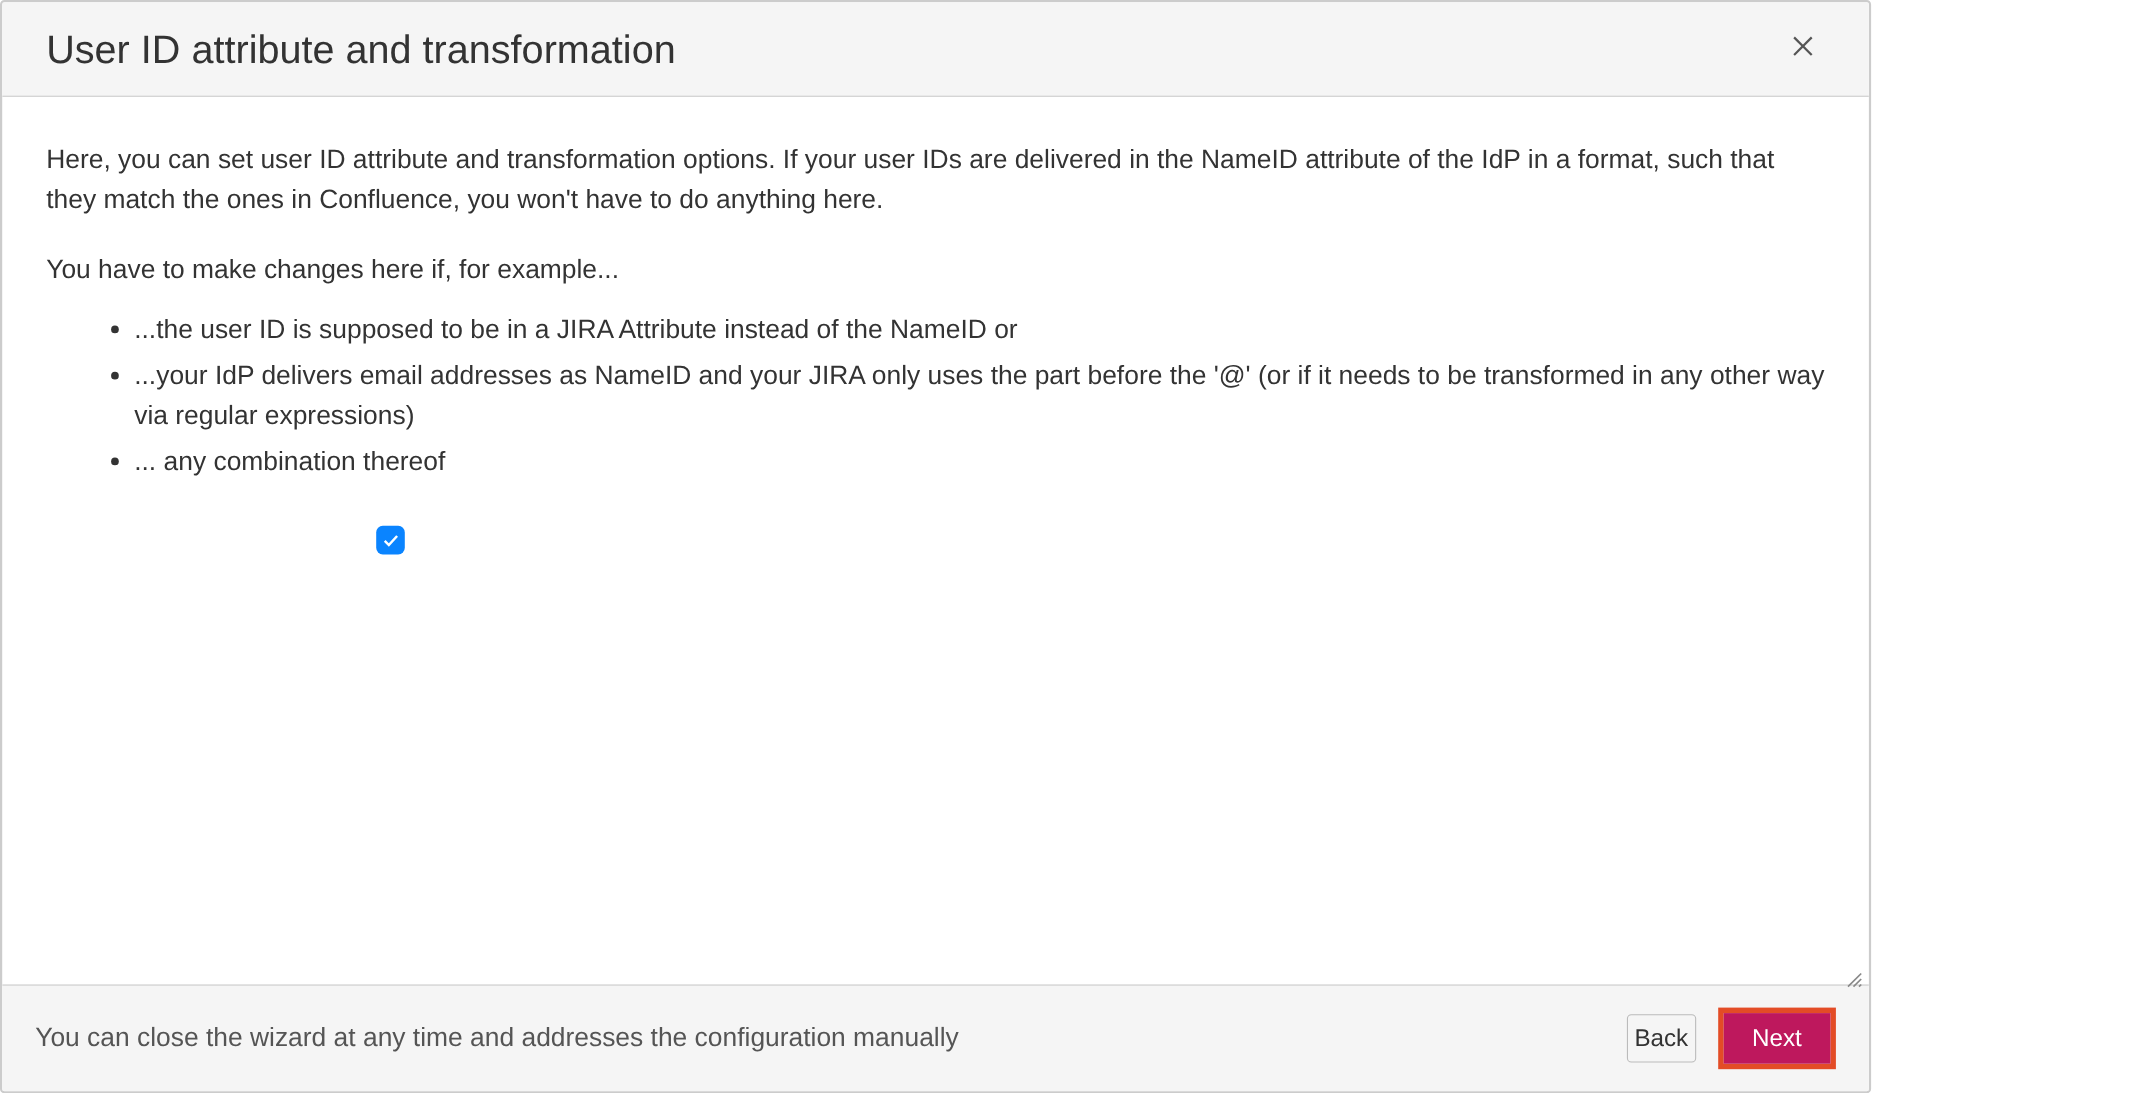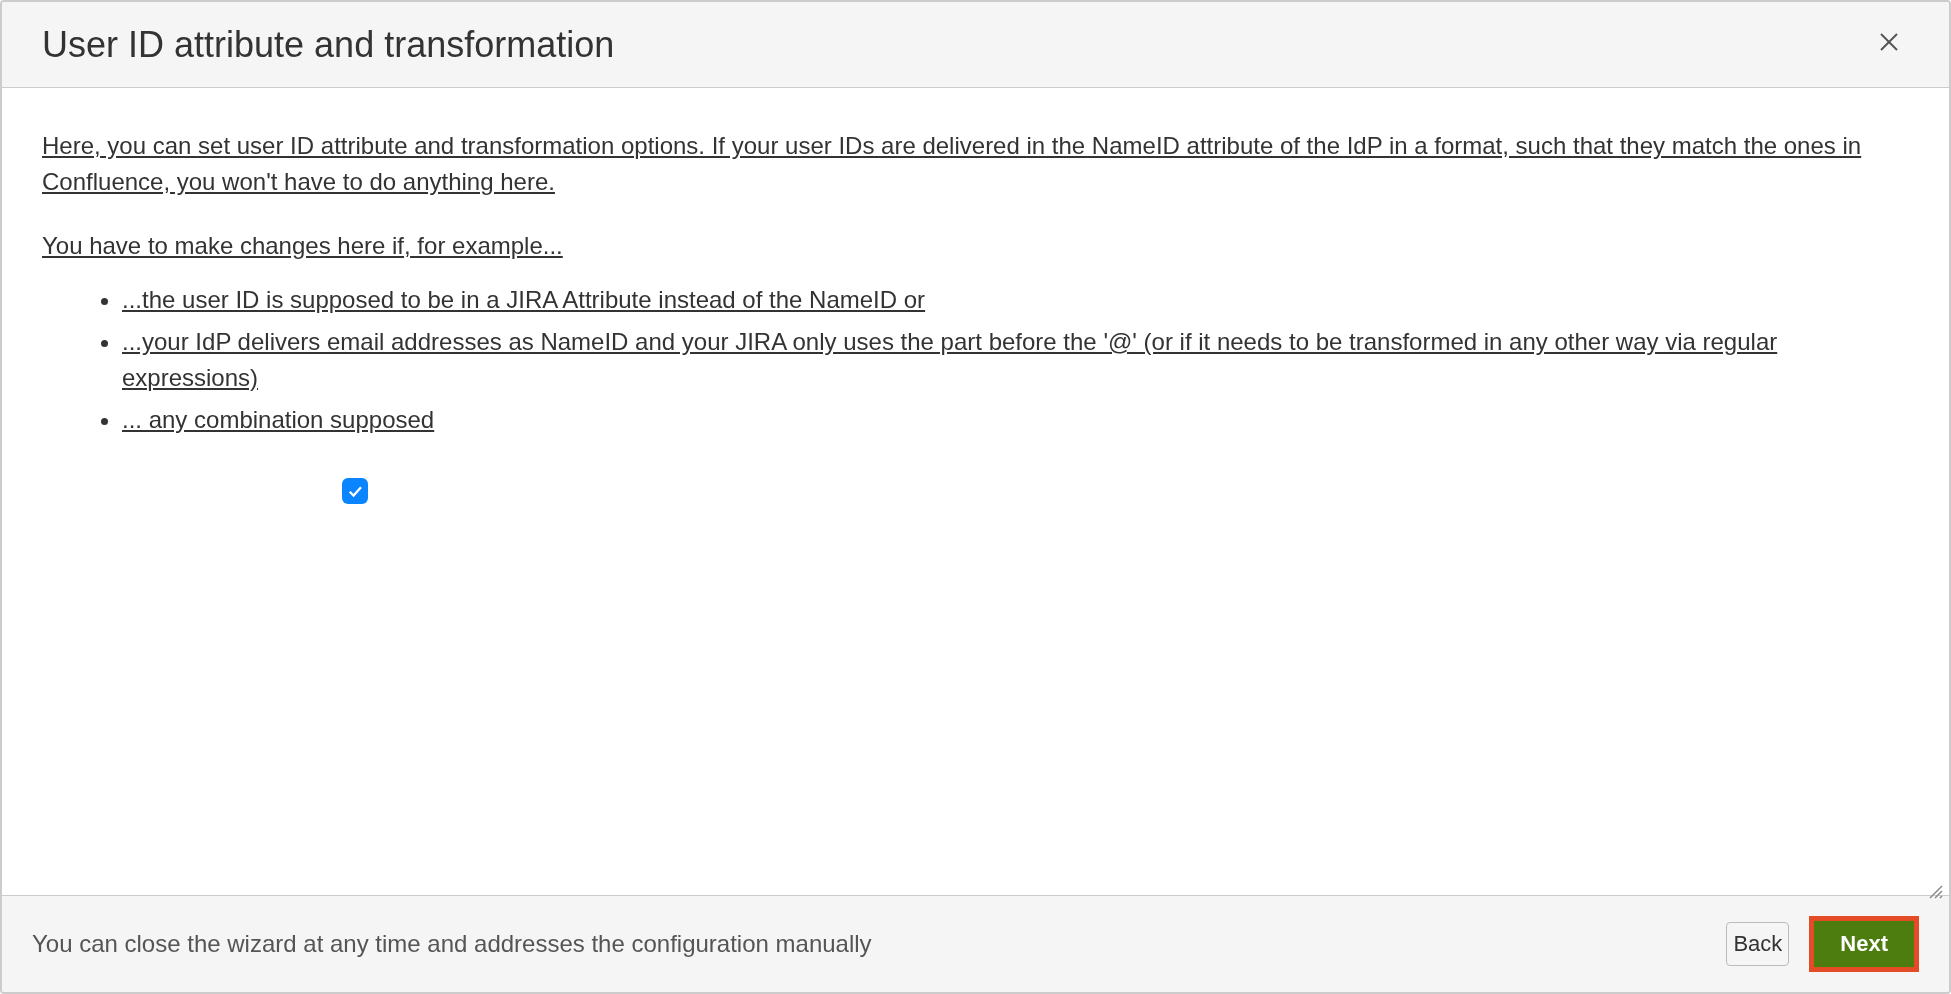--- a/index.html
+++ b/index.html
@@ -3,21 +3,21 @@
 <meta charset="utf-8">
 <style>
   * { box-sizing: border-box; }
   html, body {
     margin: 0; padding: 0;
     font-family: -apple-system, BlinkMacSystemFont, "Segoe UI", Arial, sans-serif;
     color: #333;
     background: #fff;
   }
   .dialog {
-    width: 1951px;
+    width: 1701px;
     height: 994px;
     border: 2px solid #ccc;
     border-radius: 4px;
     display: flex;
     flex-direction: column;
     overflow: hidden;
   }
   .dialog-header {
     background: #f5f5f5;
     border-bottom: 1px solid #ccc;
@@ -41,21 +41,20 @@
     padding: 8px;
     line-height: 1;
   }
   .dialog-body {
     flex: 1;
     padding: 40px 40px 20px 40px;
     font-size: 24px;
     color: #333;
     line-height: 1.5;
     position: relative;
-    text-decoration: underline;
   }
   .intro-text { margin: 0 0 28px 0; }
   .changes-text { margin: 0 0 18px 0; }
   ul.bullets {
     margin: 0 0 40px 0;
     padding-left: 80px;
   }
   ul.bullets li {
     margin-bottom: 6px;
   }
@@ -120,24 +119,24 @@
     font-size: 22px;
     color: #333;
     padding: 8px 6px;
     cursor: pointer;
   }
   .btn-next-wrap {
     border: 5px solid #e34c26;
     display: inline-block;
   }
   .btn-next {
-    background: #4d7c0f;
+    background: #be185d;
     border: none;
     font-size: 22px;
-    font-weight: 700;
+    font-weight: 400;
     color: #fff;
     padding: 10px 26px;
     cursor: pointer;
   }
 </style>
 </head>
 <body>
 
 <div class="dialog">
 
@@ -152,21 +151,21 @@
       </span>
     </button>
   </div>
 
   <div class="dialog-body">
     <p class="intro-text">Here, you can set user ID attribute and transformation options. If your user IDs are delivered in the NameID attribute of the IdP in a format, such that they match the ones in Confluence, you won't have to do anything here.</p>
     <p class="changes-text">You have to make changes here if, for example...</p>
     <ul class="bullets">
       <li>...the user ID is supposed to be in a JIRA Attribute instead of the NameID or</li>
       <li>...your IdP delivers email addresses as NameID and your JIRA only uses the part before the '@' (or if it needs to be transformed in any other way via regular expressions)</li>
-      <li>... any combination supposed</li>
+      <li>... any combination thereof</li>
     </ul>
     <div class="checkbox-row">
       <div class="checkbox">
         <svg viewBox="0 0 24 24">
             <polyline points="5 13 10 18 20 7"></polyline>
           </svg>
       </div>
     </div>
     <div class="resize-handle">
       <svg viewBox="0 0 16 16" width="16" height="16" stroke="#888" stroke-width="1.5">

